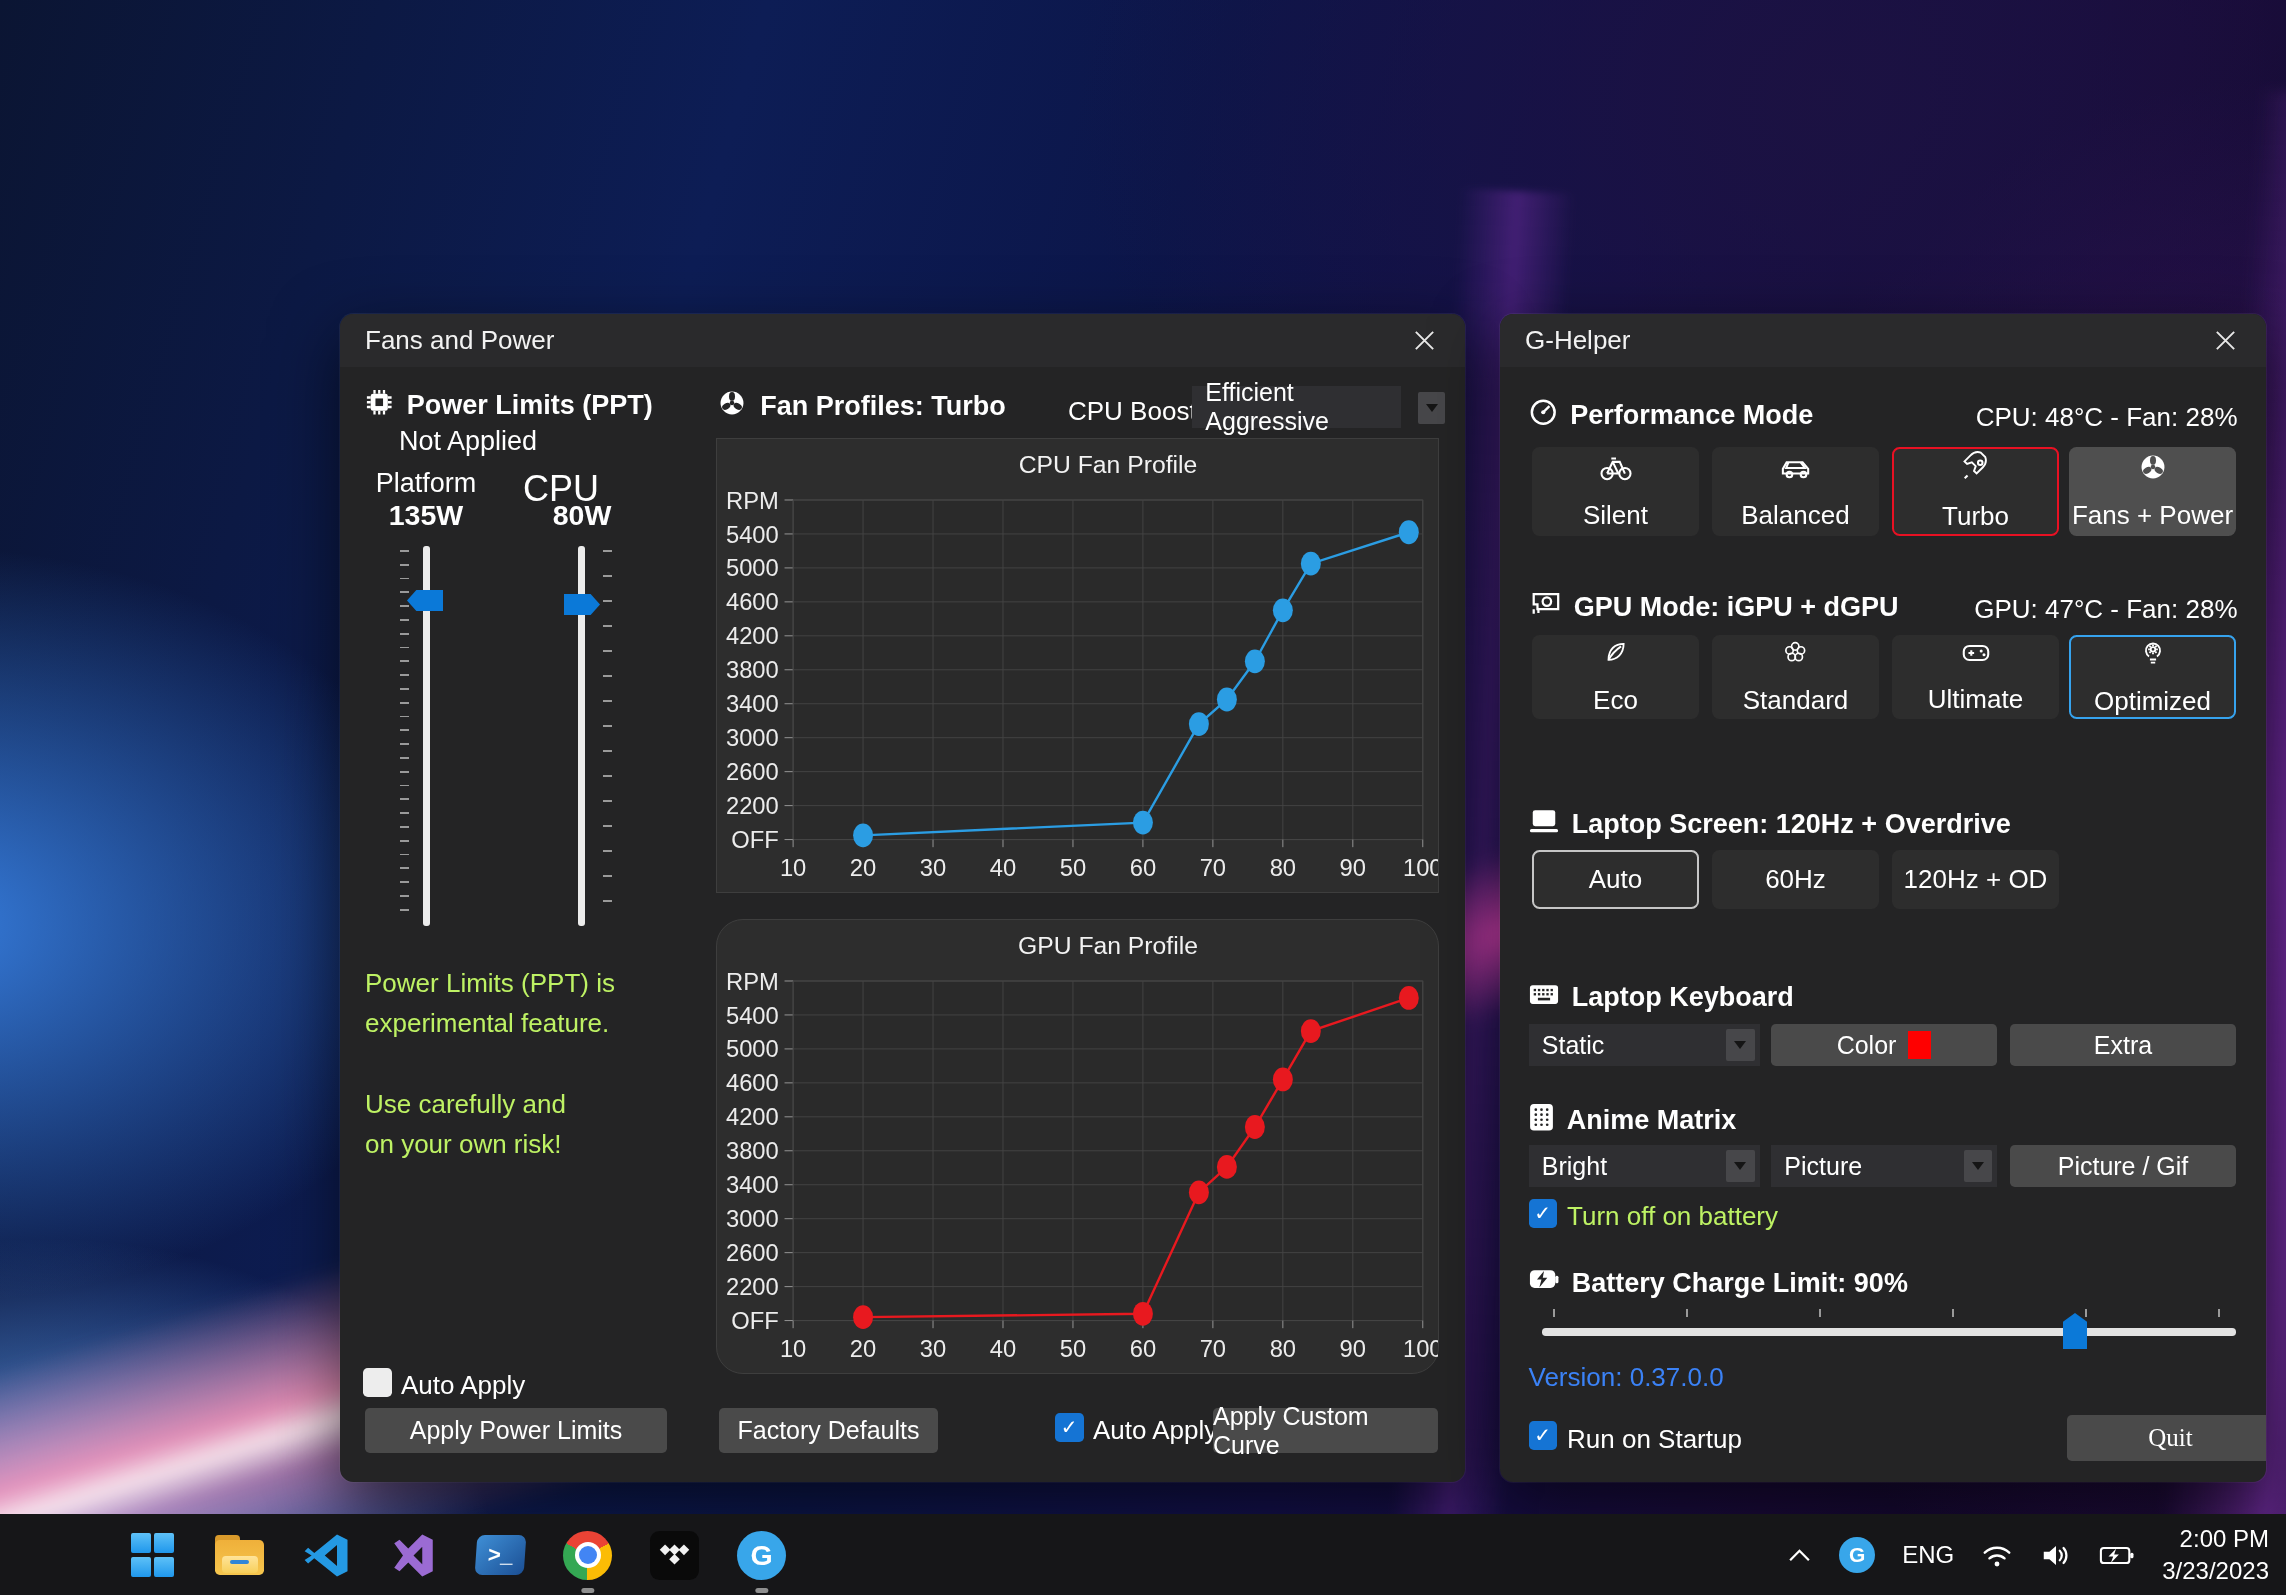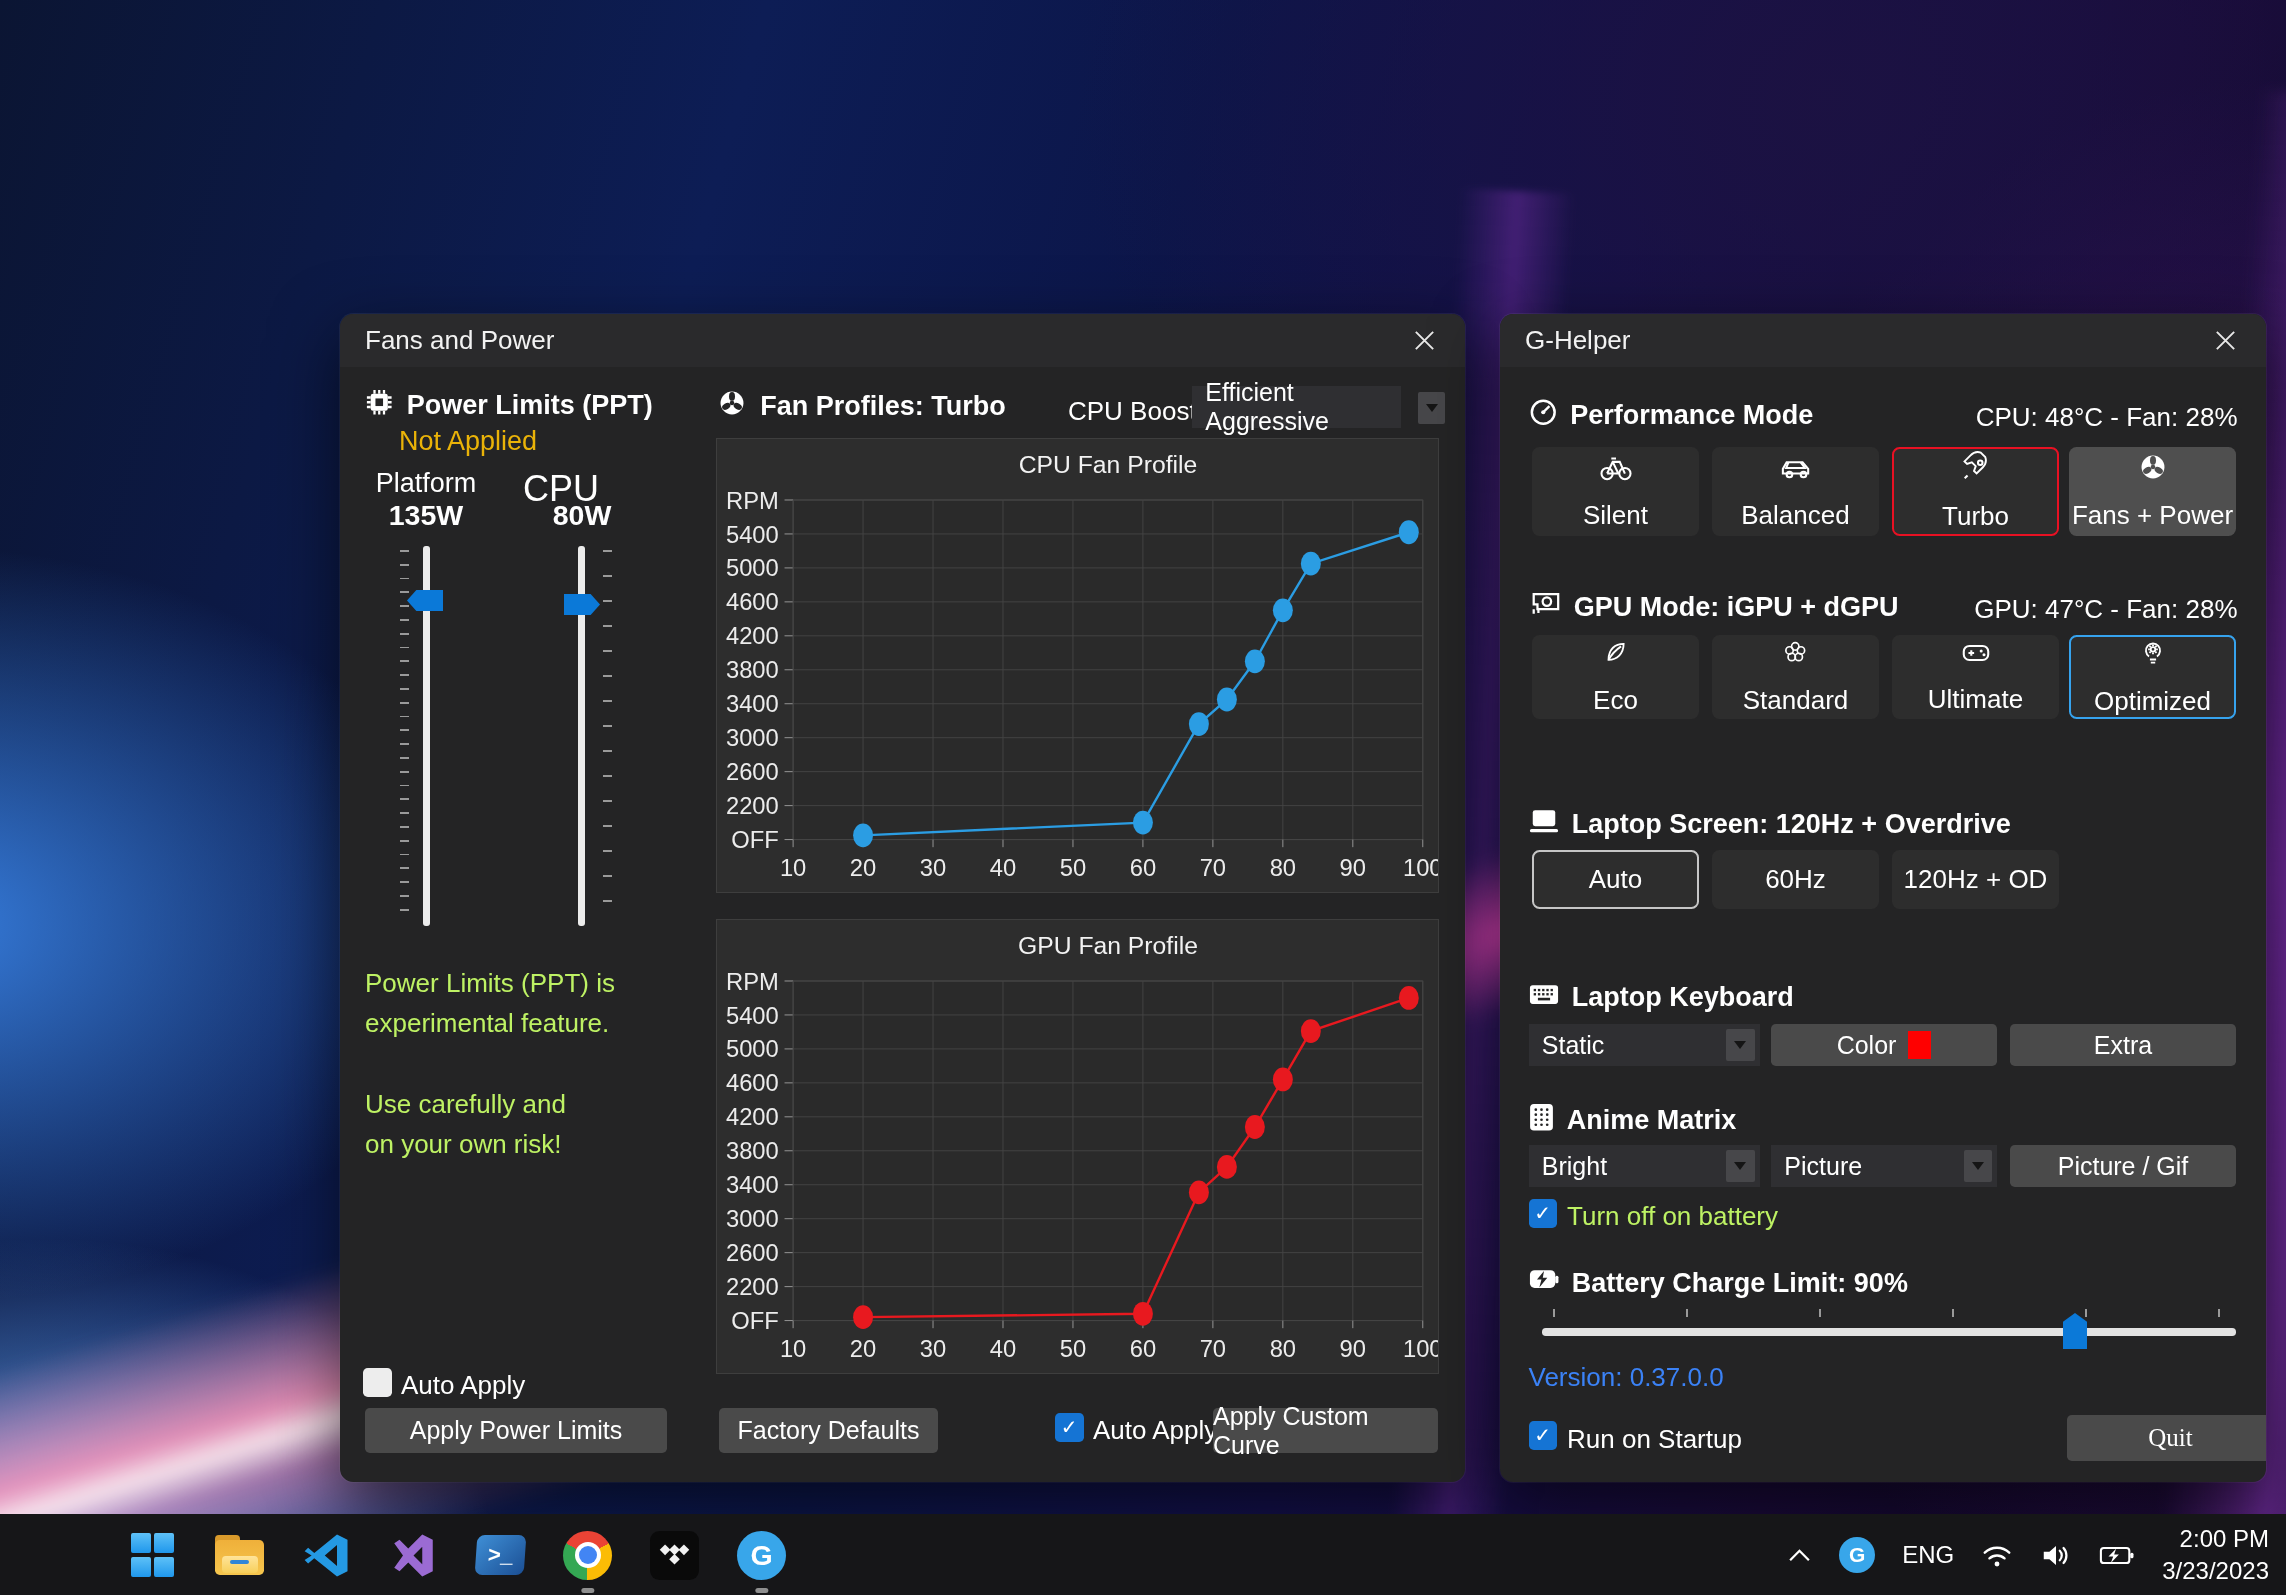--- a/index.html
+++ b/index.html
@@ -29,21 +29,21 @@
   
   .window { position:absolute; background:#242425; border-radius:13.3px; color:#fff;
     box-shadow:0 21px 67px rgba(0,0,0,.6), 0 0 0 1px rgba(255,255,255,.07); overflow:hidden; }
   #fans-window { left:340px; top:314px; width:1125px; height:1168px; }
   #ghelper-window { left:1500px; top:314px; width:766px; height:1168px; }
   .titlebar { height:53px; background:#2a2a2c; display:flex; align-items:center; padding:0 25px; font-size:26px; color:#f2f2f2; }
   .close-x { margin-left:auto; width:32px; height:32px; display:flex; align-items:center; justify-content:center; }
 
   .hdr { position:absolute; display:flex; align-items:center; gap:13.3px; font-size:27px; font-weight:700; color:#fff; }
   .status-temps { position:absolute; right:28.5px; font-size:26px; color:#fff; }
-  .red-text { color:#eab308; }
+  .red-text { color:#ffffff; }
 
   .btn { position:absolute; background:#4a4a4a; border-radius:4.8px; color:#fff; font-size:25px;
     display:flex; align-items:center; justify-content:center; }
   .modebtn { position:absolute; width:167px; background:#2d2d2d; border-radius:7.6px; color:#fff; font-size:26px;
     display:flex; flex-direction:column; align-items:center; justify-content:center; gap:11.4px; }
   .modebtn.lit { background:#4f4f4f; }
   .modebtn.sel-red { border:2.9px solid #e81123; }
   .modebtn.sel-blue { border:2.9px solid #36a3ee; }
   .modebtn.sel-gray { border:2.9px solid #c6c6c6; }
 
@@ -257,21 +257,21 @@
         <ellipse cx="153.55555555555554" cy="416.5375" rx="10.5" ry="12.5" fill="#2b9de3"></ellipse>
         <ellipse cx="447.77777777777777" cy="403.15" rx="10.5" ry="12.5" fill="#2b9de3"></ellipse>
         <ellipse cx="506.62222222222226" cy="299.62" rx="10.5" ry="12.5" fill="#2b9de3"></ellipse>
         <ellipse cx="536.0444444444445" cy="273.7375" rx="10.5" ry="12.5" fill="#2b9de3"></ellipse>
         <ellipse cx="565.4666666666667" cy="233.575" rx="10.5" ry="12.5" fill="#2b9de3"></ellipse>
         <ellipse cx="594.8888888888889" cy="180.02499999999998" rx="10.5" ry="12.5" fill="#2b9de3"></ellipse>
         <ellipse cx="624.3111111111111" cy="130.9375" rx="10.5" ry="12.5" fill="#2b9de3"></ellipse>
         <ellipse cx="727.2888888888889" cy="97.91499999999996" rx="10.5" ry="12.5" fill="#2b9de3"></ellipse>
       </svg>
   </div>
-  <div class="panel" style="left:376px; top:605px;">
+  <div class="panel" style="left:376px; top:605px;border-radius:27px;">
     <svg width="721" height="453" viewBox="0 0 758 476">
         <rect x="80" y="64" width="662" height="357" fill="#2a2a2a" stroke="#4a4a4a"></rect>
         <text x="411" y="36" text-anchor="middle" fill="#f2f2f2" font-size="26">GPU Fan Profile</text>
         <line x1="80" y1="421" x2="742" y2="421" stroke="#454545"></line>
         <line x1="71" y1="421" x2="80" y2="421" stroke="#9a9a9a"></line>
         <text x="65" y="430" text-anchor="end" fill="#ececec" font-size="25">OFF</text>
         <line x1="80" y1="385.3" x2="742" y2="385.3" stroke="#454545"></line>
         <line x1="71" y1="385.3" x2="80" y2="385.3" stroke="#9a9a9a"></line>
         <text x="65" y="394.3" text-anchor="end" fill="#ececec" font-size="25">2200</text>
         <line x1="80" y1="349.6" x2="742" y2="349.6" stroke="#454545"></line>

